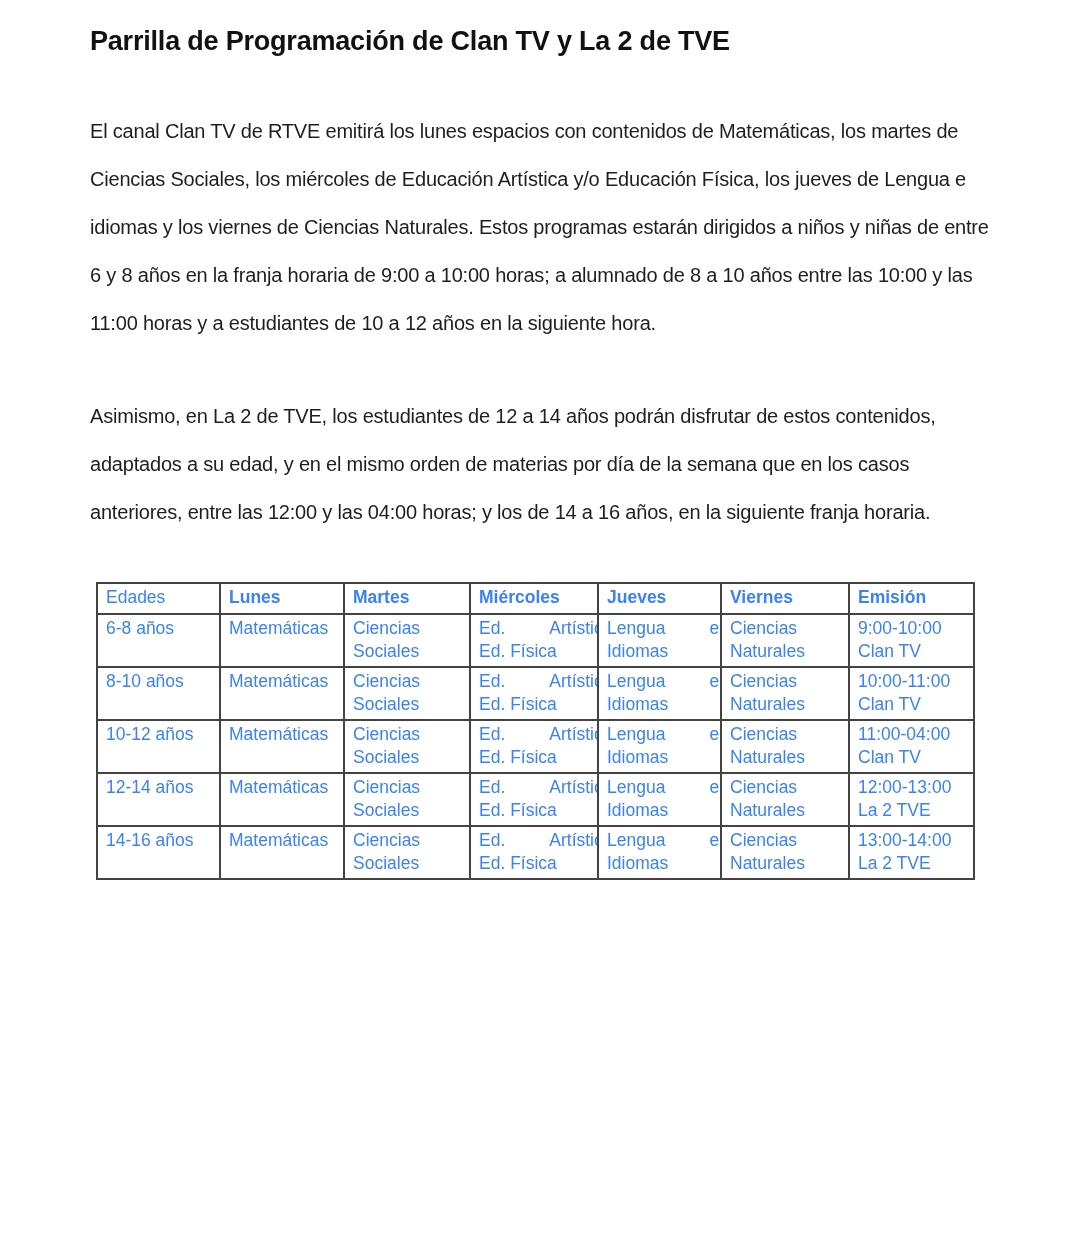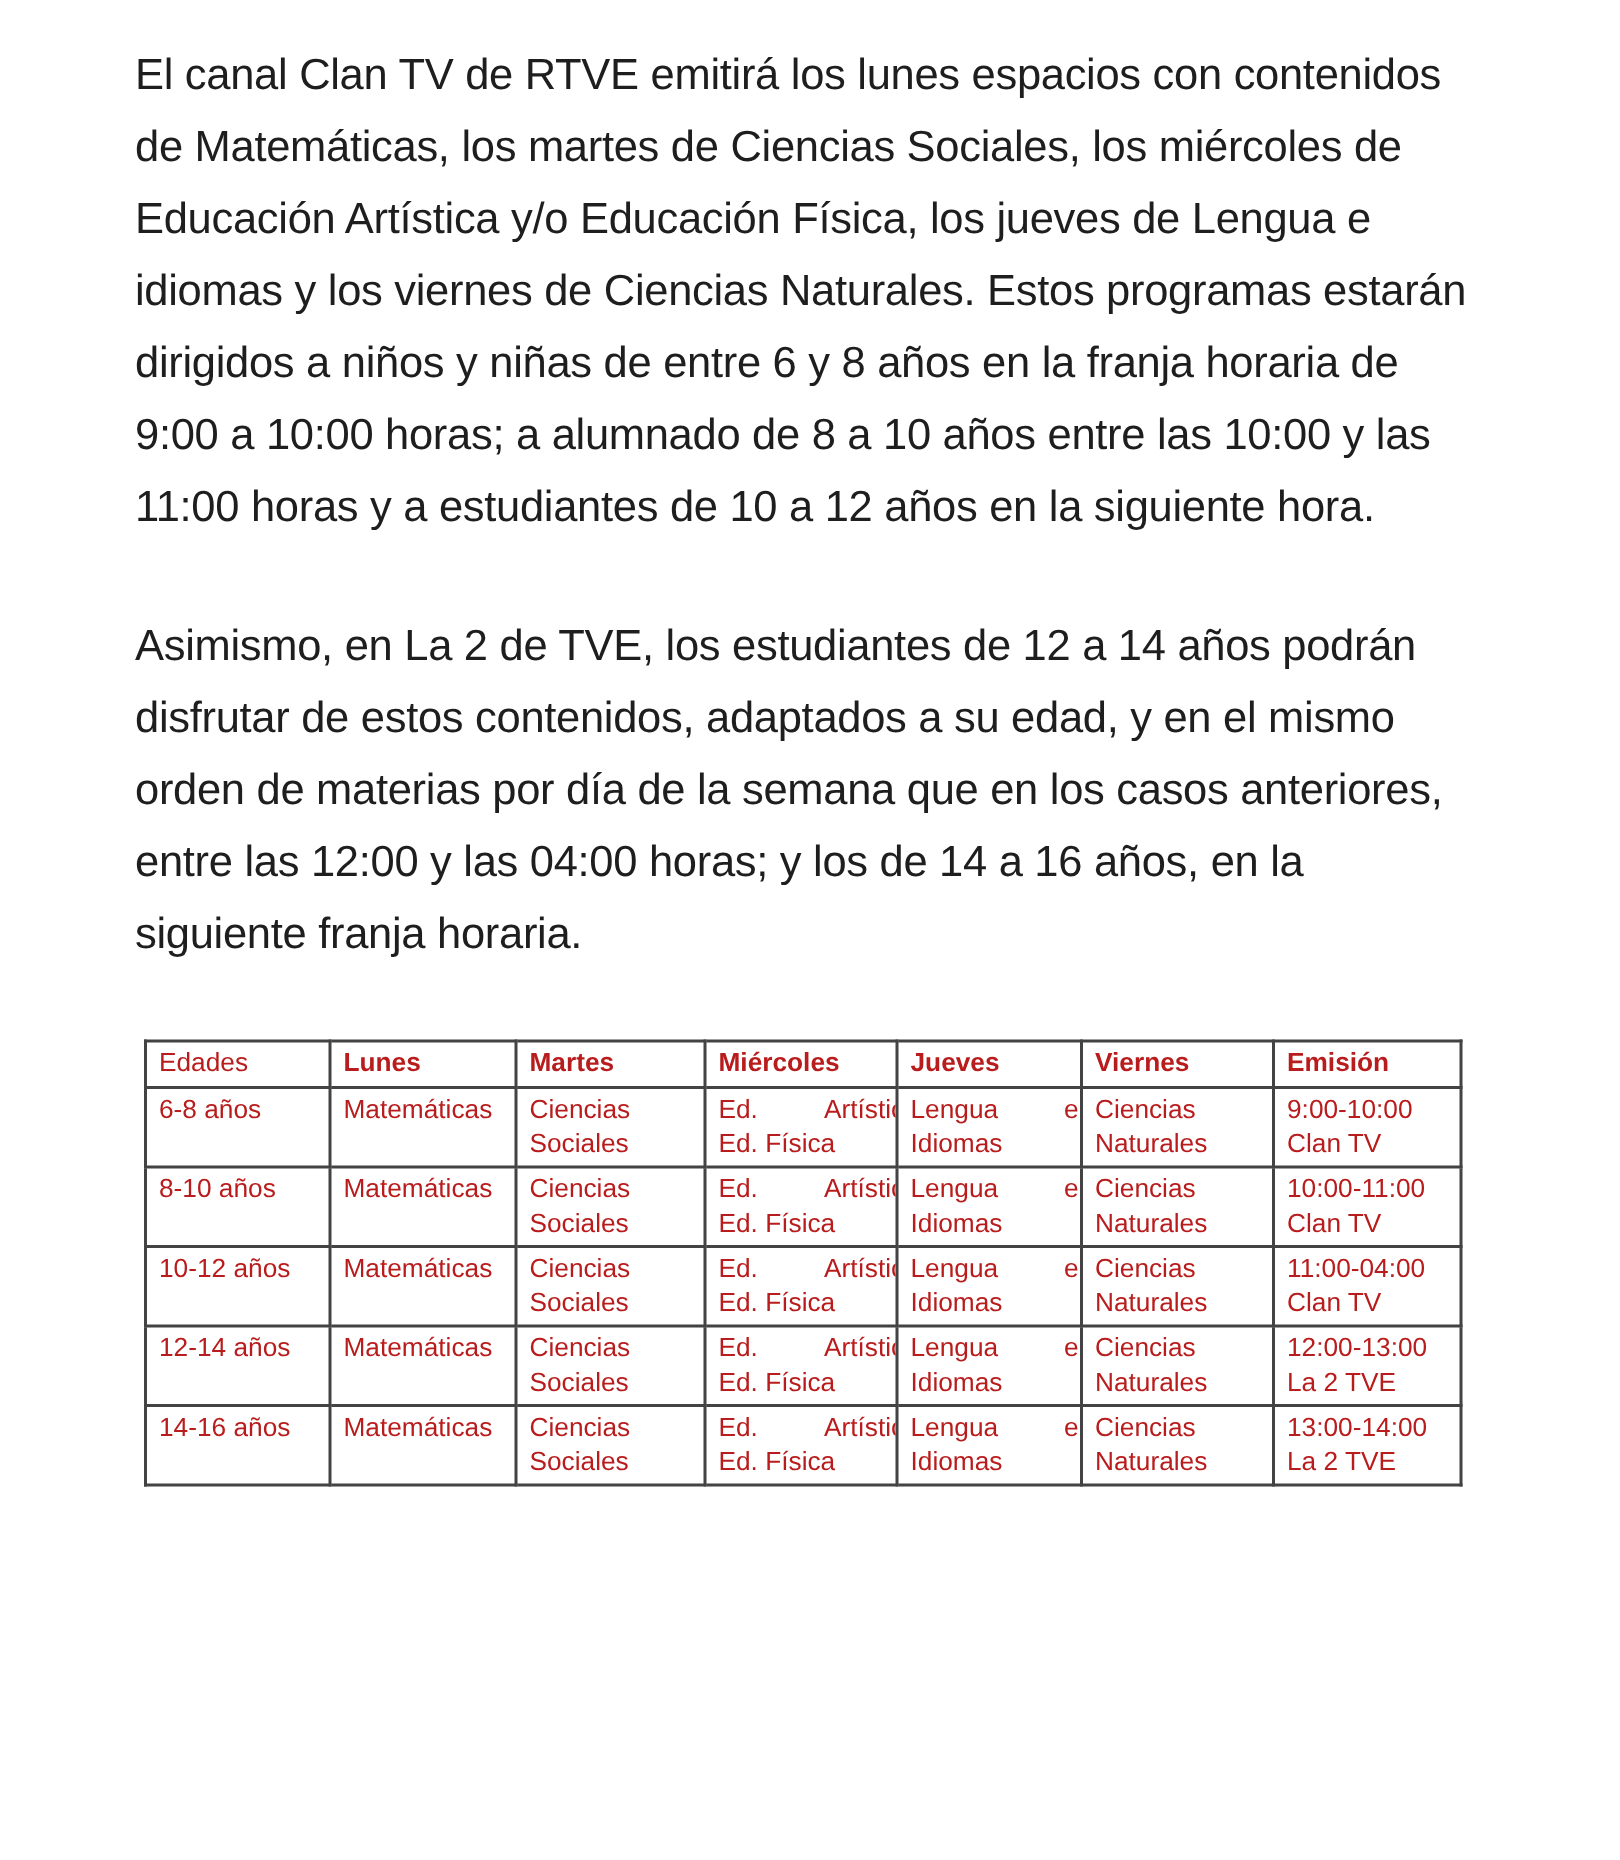--- a/index.html
+++ b/index.html
@@ -14,35 +14,35 @@
     padding: 26px 90px 30px 90px;
   }
   .title {
     font-size: 27px;
     font-weight: 700;
     color: #111111;
     letter-spacing: -0.2px;
     margin-bottom: 50px;
   }
   .para {
-    font-size: 29px;
+    font-size: 20px;
     font-weight: 400;
     line-height: 48px;
     letter-spacing: -0.2px;
     color: #1e1e1e;
     max-width: 900px;
     margin-bottom: 45px;
   }
   .schedule {
     border-collapse: collapse;
     table-layout: fixed;
     width: 877px;
     margin-left: 6px;
     margin-top: 46px;
-    color: #b91c1c;
+    color: #3b82f6;
   }
   .schedule th, .schedule td {
     border: 2px solid #434343;
     text-align: left;
     vertical-align: top;
     padding: 2px 8px 3px 8px;
     font-size: 17.5px;
     line-height: 23px;
     overflow: hidden;
   }
@@ -62,20 +62,21 @@
     display: flex;
     justify-content: flex-start;
     gap: 44px;
   }
 </style>
 </head>
 <body>
 
 <main class="page">
 
+  <h1 class="title">Parrilla de Programación de Clan TV y La 2 de TVE</h1>
 
   <p class="para">El canal Clan TV de RTVE emitirá los lunes espacios con contenidos de Matemáticas, los martes de Ciencias Sociales, los miércoles de Educación Artística y/o Educación Física, los jueves de Lengua e idiomas y los viernes de Ciencias Naturales. Estos programas estarán dirigidos a niños y niñas de entre 6 y 8 años en la franja horaria de 9:00 a 10:00 horas; a alumnado de 8 a 10 años entre las 10:00 y las 11:00 horas y a estudiantes de 10 a 12 años en la siguiente hora.</p>
 
   <p class="para">Asimismo, en La 2 de TVE, los estudiantes de 12 a 14 años podrán disfrutar de estos contenidos, adaptados a su edad, y en el mismo orden de materias por día de la semana que en los casos anteriores, entre las 12:00 y las 04:00 horas; y los de 14 a 16 años, en la siguiente franja horaria.</p>
 
   <table class="schedule">
     <colgroup>
       <col style="width:123px">
         <col style="width:124px">
         <col style="width:126px">

